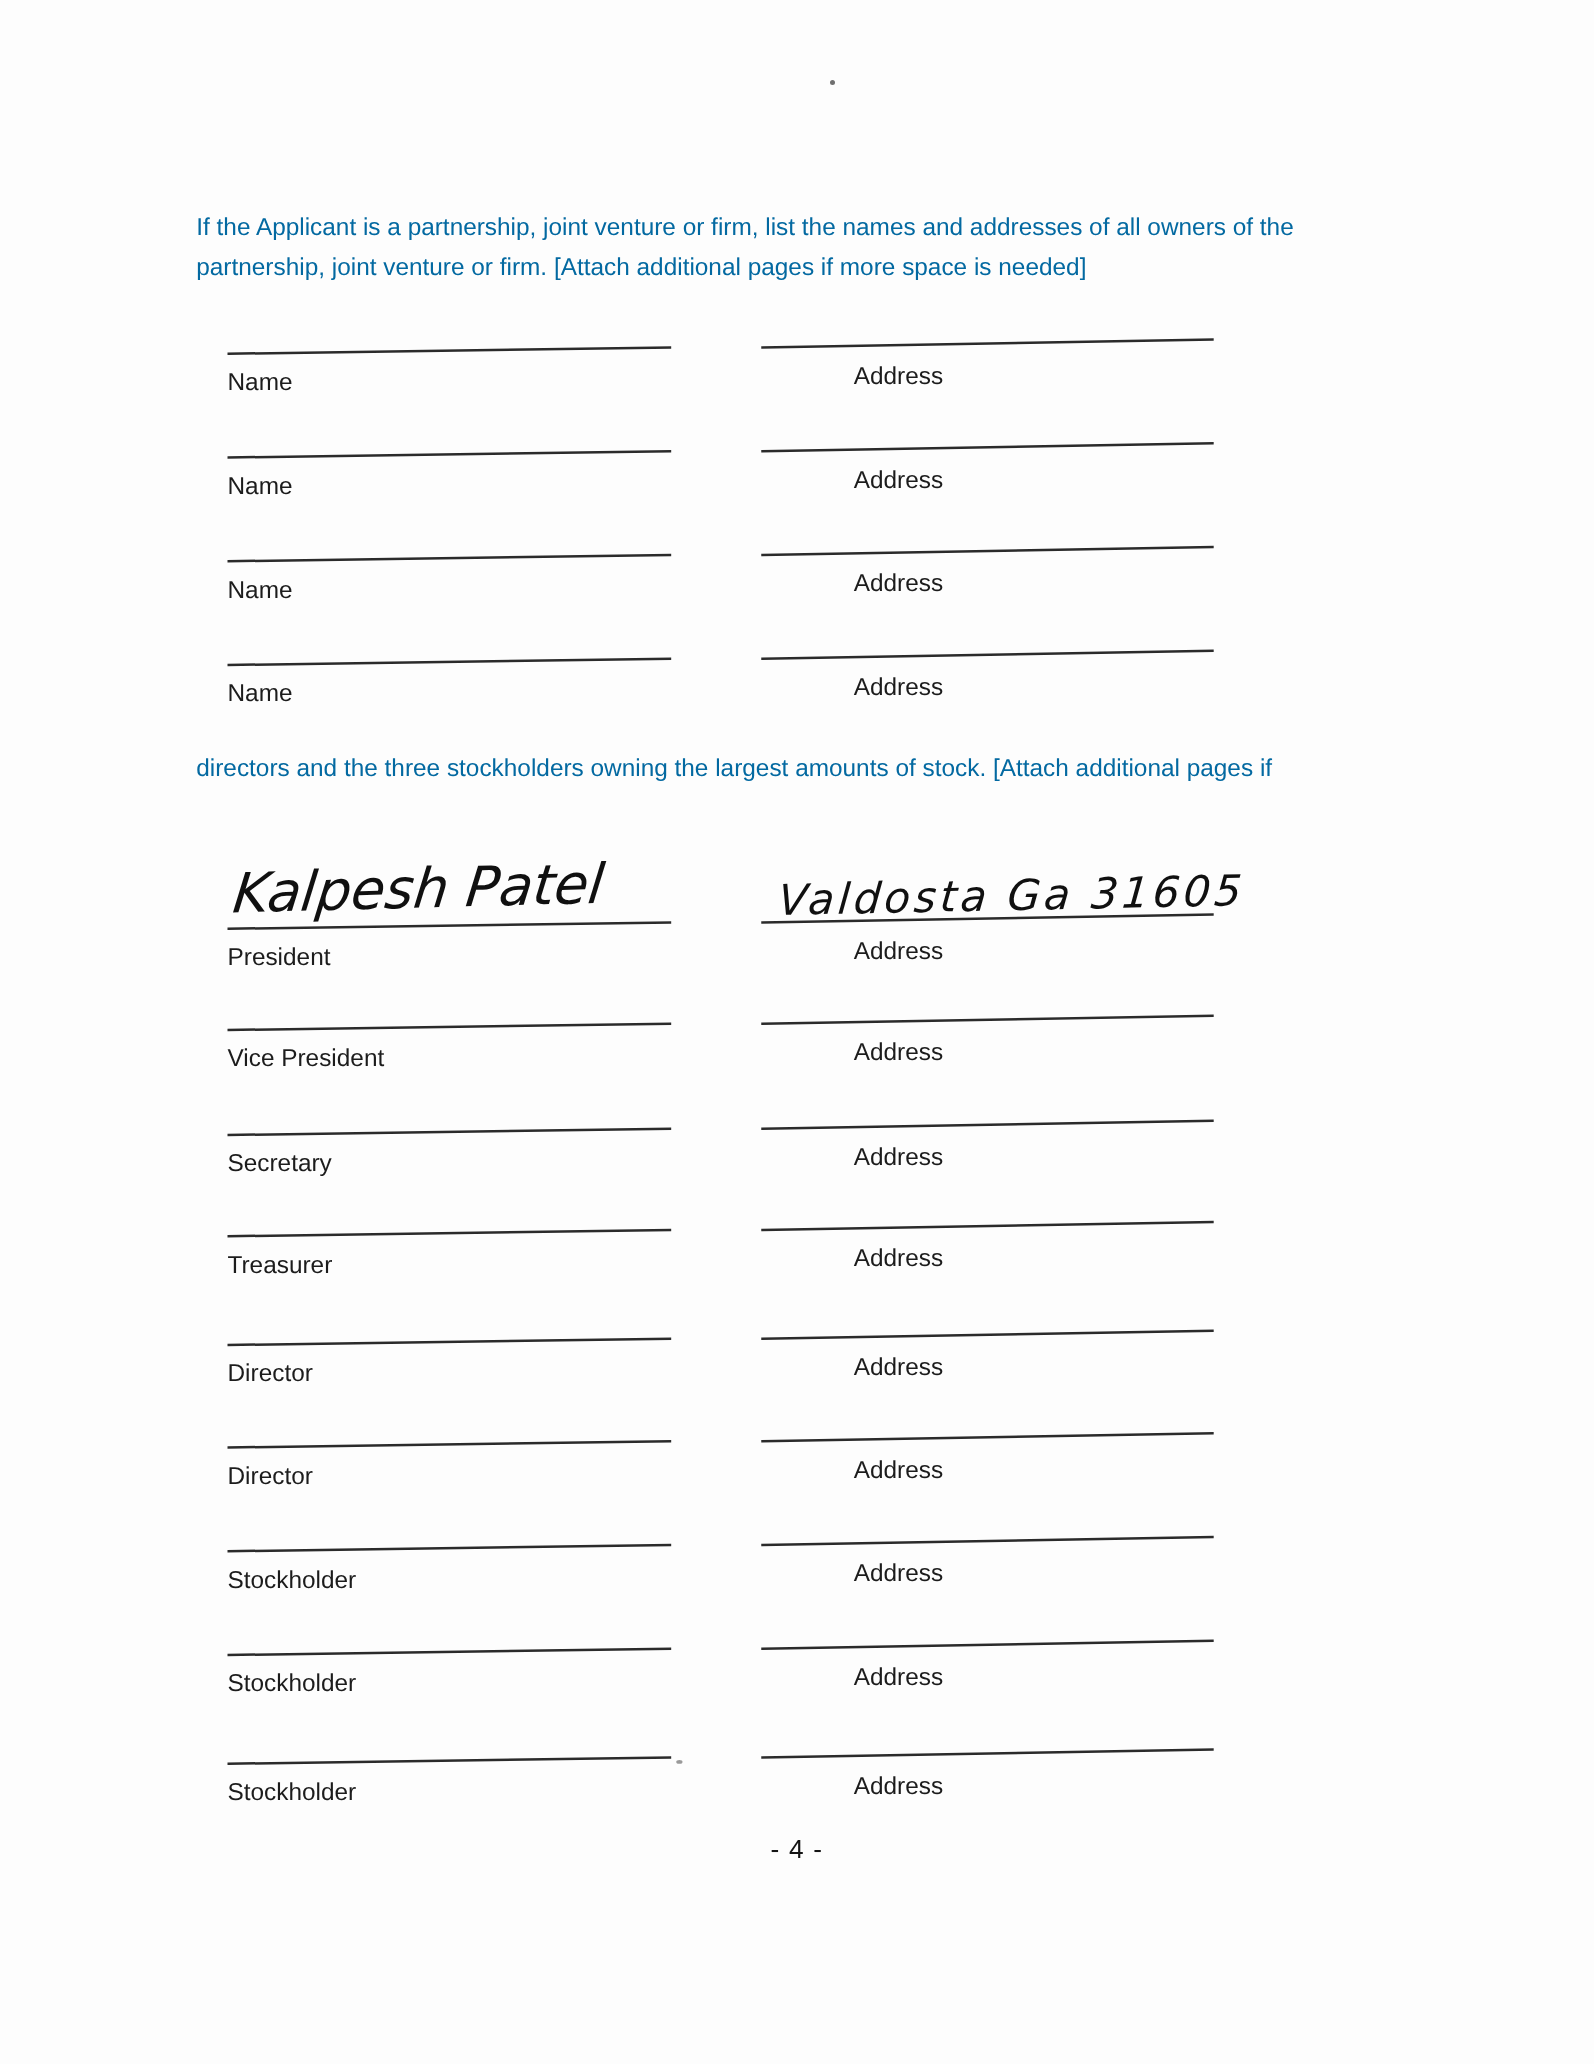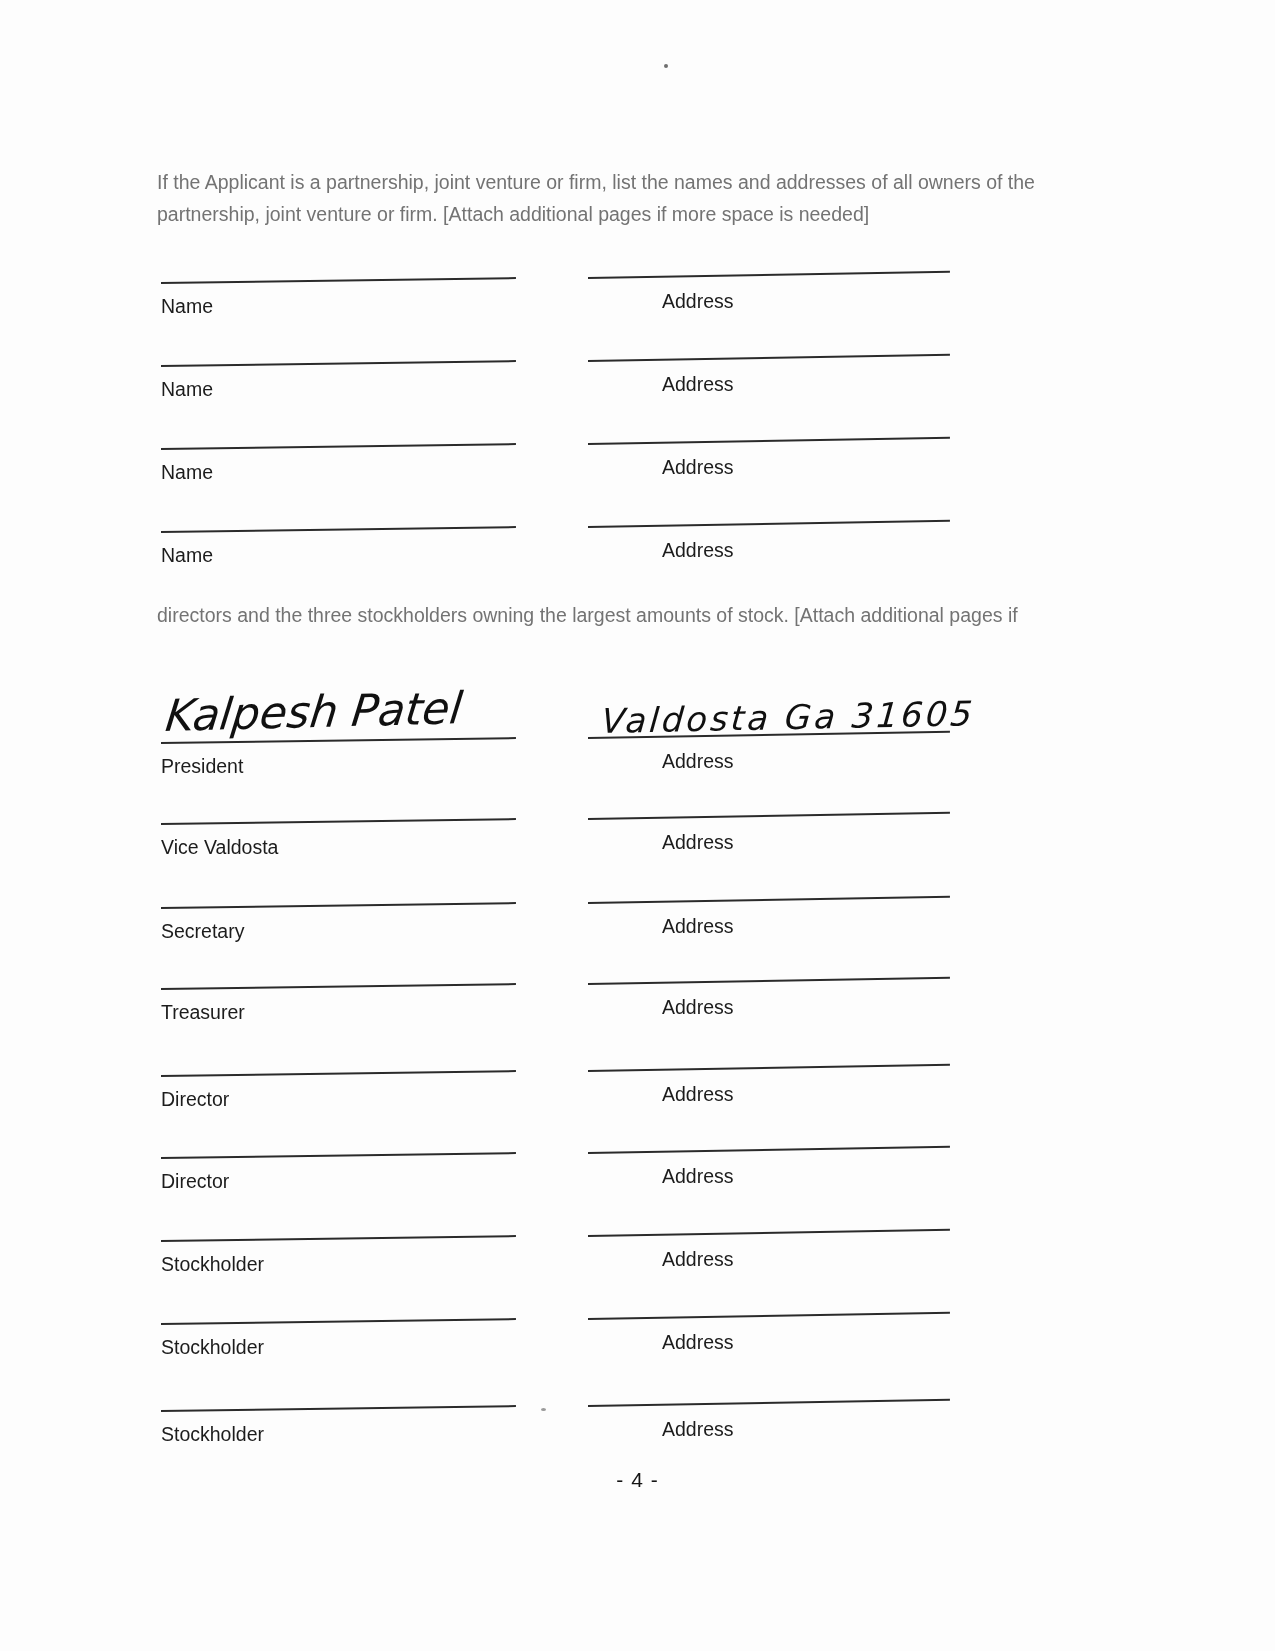--- a/index.html
+++ b/index.html
@@ -12,29 +12,29 @@
     color: #1a1a1a;
   }
   .page { position: absolute; inset: 0; }
 
   .para {
     position: absolute;
     left: 157px;
     width: 960px;
     font-size: 19.5px;
     line-height: 32px;
-    color: #737373;
+    color: #0369a1;
   }
   .para .pline { white-space: nowrap; }
   #para-partnership { top: 166px; }
   #para-corporation { top: 600px; line-height: 31px; }
 
   .row { position: absolute; left: 0; width: 100%; }
 
-  .field { position: absolute; }
+  .field { position: absolute; margin-left: 21px; }
   .field.left  { left: 161px; width: 355px; }
   .field.right { left: 588px; width: 362px; top: -5px; }
 
   .line {
     height: 0;
     border-top: 2px solid #2b2b2b;
     transform: rotate(-0.8deg);
     transform-origin: left center;
   }
   .field.right .line { transform: rotate(-1.0deg); }
@@ -161,21 +161,21 @@
       <span class="hand addr-hand">Valdosta Ga 31605</span>
       <div class="line"></div>
       <div class="flabel addr">Address</div>
     </div>
   </div>
 
   <div class="row" style="top: 823px;">
     <div class="field left">
       <span class="hand name-hand"></span>
       <div class="line"></div>
-      <div class="flabel">Vice Valdosta</div>
+      <div class="flabel">Vice President</div>
     </div>
     <div class="field right">
       <span class="hand addr-hand"></span>
       <div class="line"></div>
       <div class="flabel addr">Address</div>
     </div>
   </div>
 
   <div class="row" style="top: 907px;">
     <div class="field left">

